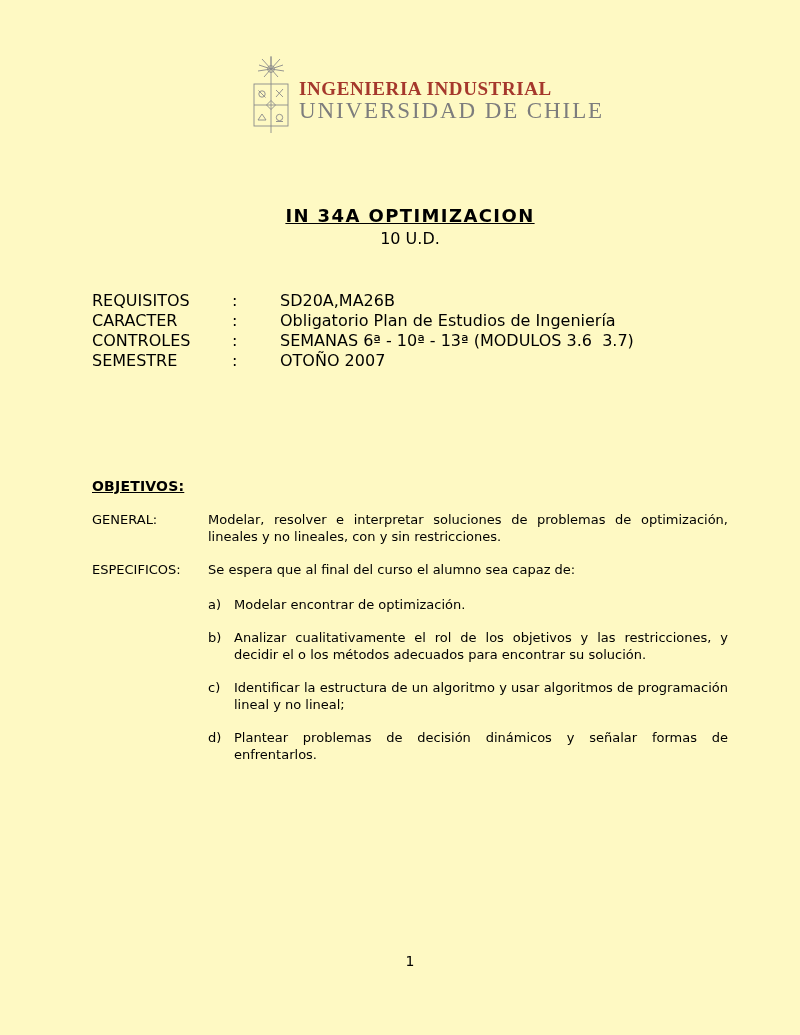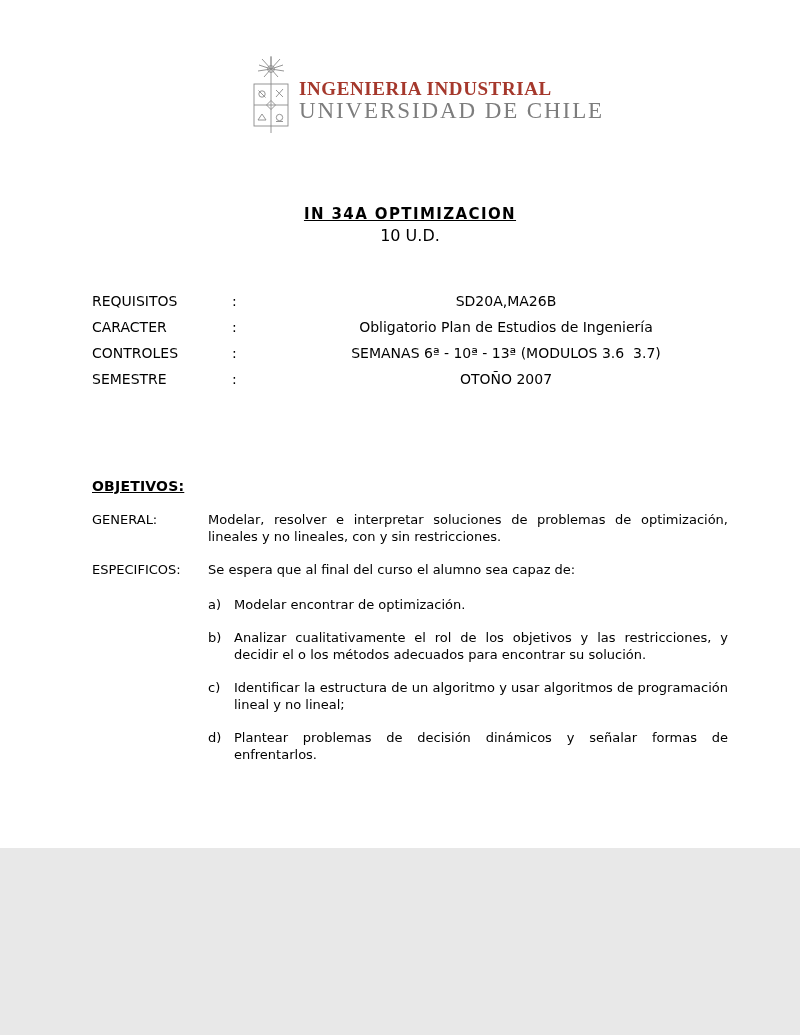--- a/index.html
+++ b/index.html
@@ -1,34 +1,34 @@
 <!DOCTYPE html>
 <html><head>
 <meta charset="utf-8">
 <style>
   html,body{margin:0;padding:0;background:#e8e8e8;}
   .page{
-    position:relative;width:800px;height:848px;background:#ffffff;
+    position:relative;width:800px;height:1035px;background:#fef9c3;
     font-family:"DejaVu Sans",sans-serif;color:#000;overflow:hidden;margin:0 auto;
   }
   
   .logo{position:absolute;left:247px;top:54px;display:flex;align-items:flex-start;}
   .crest{flex:0 0 auto;}
   .logo-text{margin-left:4px;padding-top:25px;font-family:"Liberation Serif",serif;}
   .logo-line1{font-size:19px;font-weight:bold;color:#a5382c;letter-spacing:0.6px;line-height:20px;}
   .logo-line2{font-size:23px;font-weight:normal;color:#7d7d7d;letter-spacing:1.9px;line-height:23px;}
   
   .title-block{position:absolute;left:92px;top:205px;width:636px;text-align:center;}
-  .course-title{font-size:15px;font-weight:bold;text-decoration:underline;letter-spacing:1.4px;}
+  .course-title{font-size:18px;font-weight:bold;text-decoration:underline;letter-spacing:1.4px;}
   .course-ud{font-size:16px;margin-top:3px;}
   .dh{position:absolute;left:92px;top:255px;width:611px;text-align:right;font-size:13.5px;}
   
   .info{position:absolute;left:92px;top:294px;width:640px;display:grid;
-        grid-template-columns:140px 48px 1fr;row-gap:12px;font-size:14px;line-height:14px;}
-  .info-value{white-space:pre-wrap;text-align:center;}
+        grid-template-columns:140px 48px 1fr;row-gap:6px;font-size:16px;line-height:14px;}
+  .info-value{white-space:pre-wrap;}
   
   .objetivos-heading{position:absolute;left:92px;top:478px;font-size:14px;font-weight:bold;
                      text-decoration:underline;letter-spacing:0.2px;}
   .obj-row{position:absolute;left:92px;width:636px;display:grid;grid-template-columns:116px 1fr;
            font-size:13px;line-height:17px;}
   .obj-row-general{top:511px;}
   .obj-row-especificos{top:561px;}
   .obj-text{text-align:justify;}
   .obj-list{position:absolute;left:208px;top:596px;width:520px;font-size:13px;line-height:17px;}
   .obj-item{display:grid;grid-template-columns:26px 1fr;margin-bottom:16px;}

